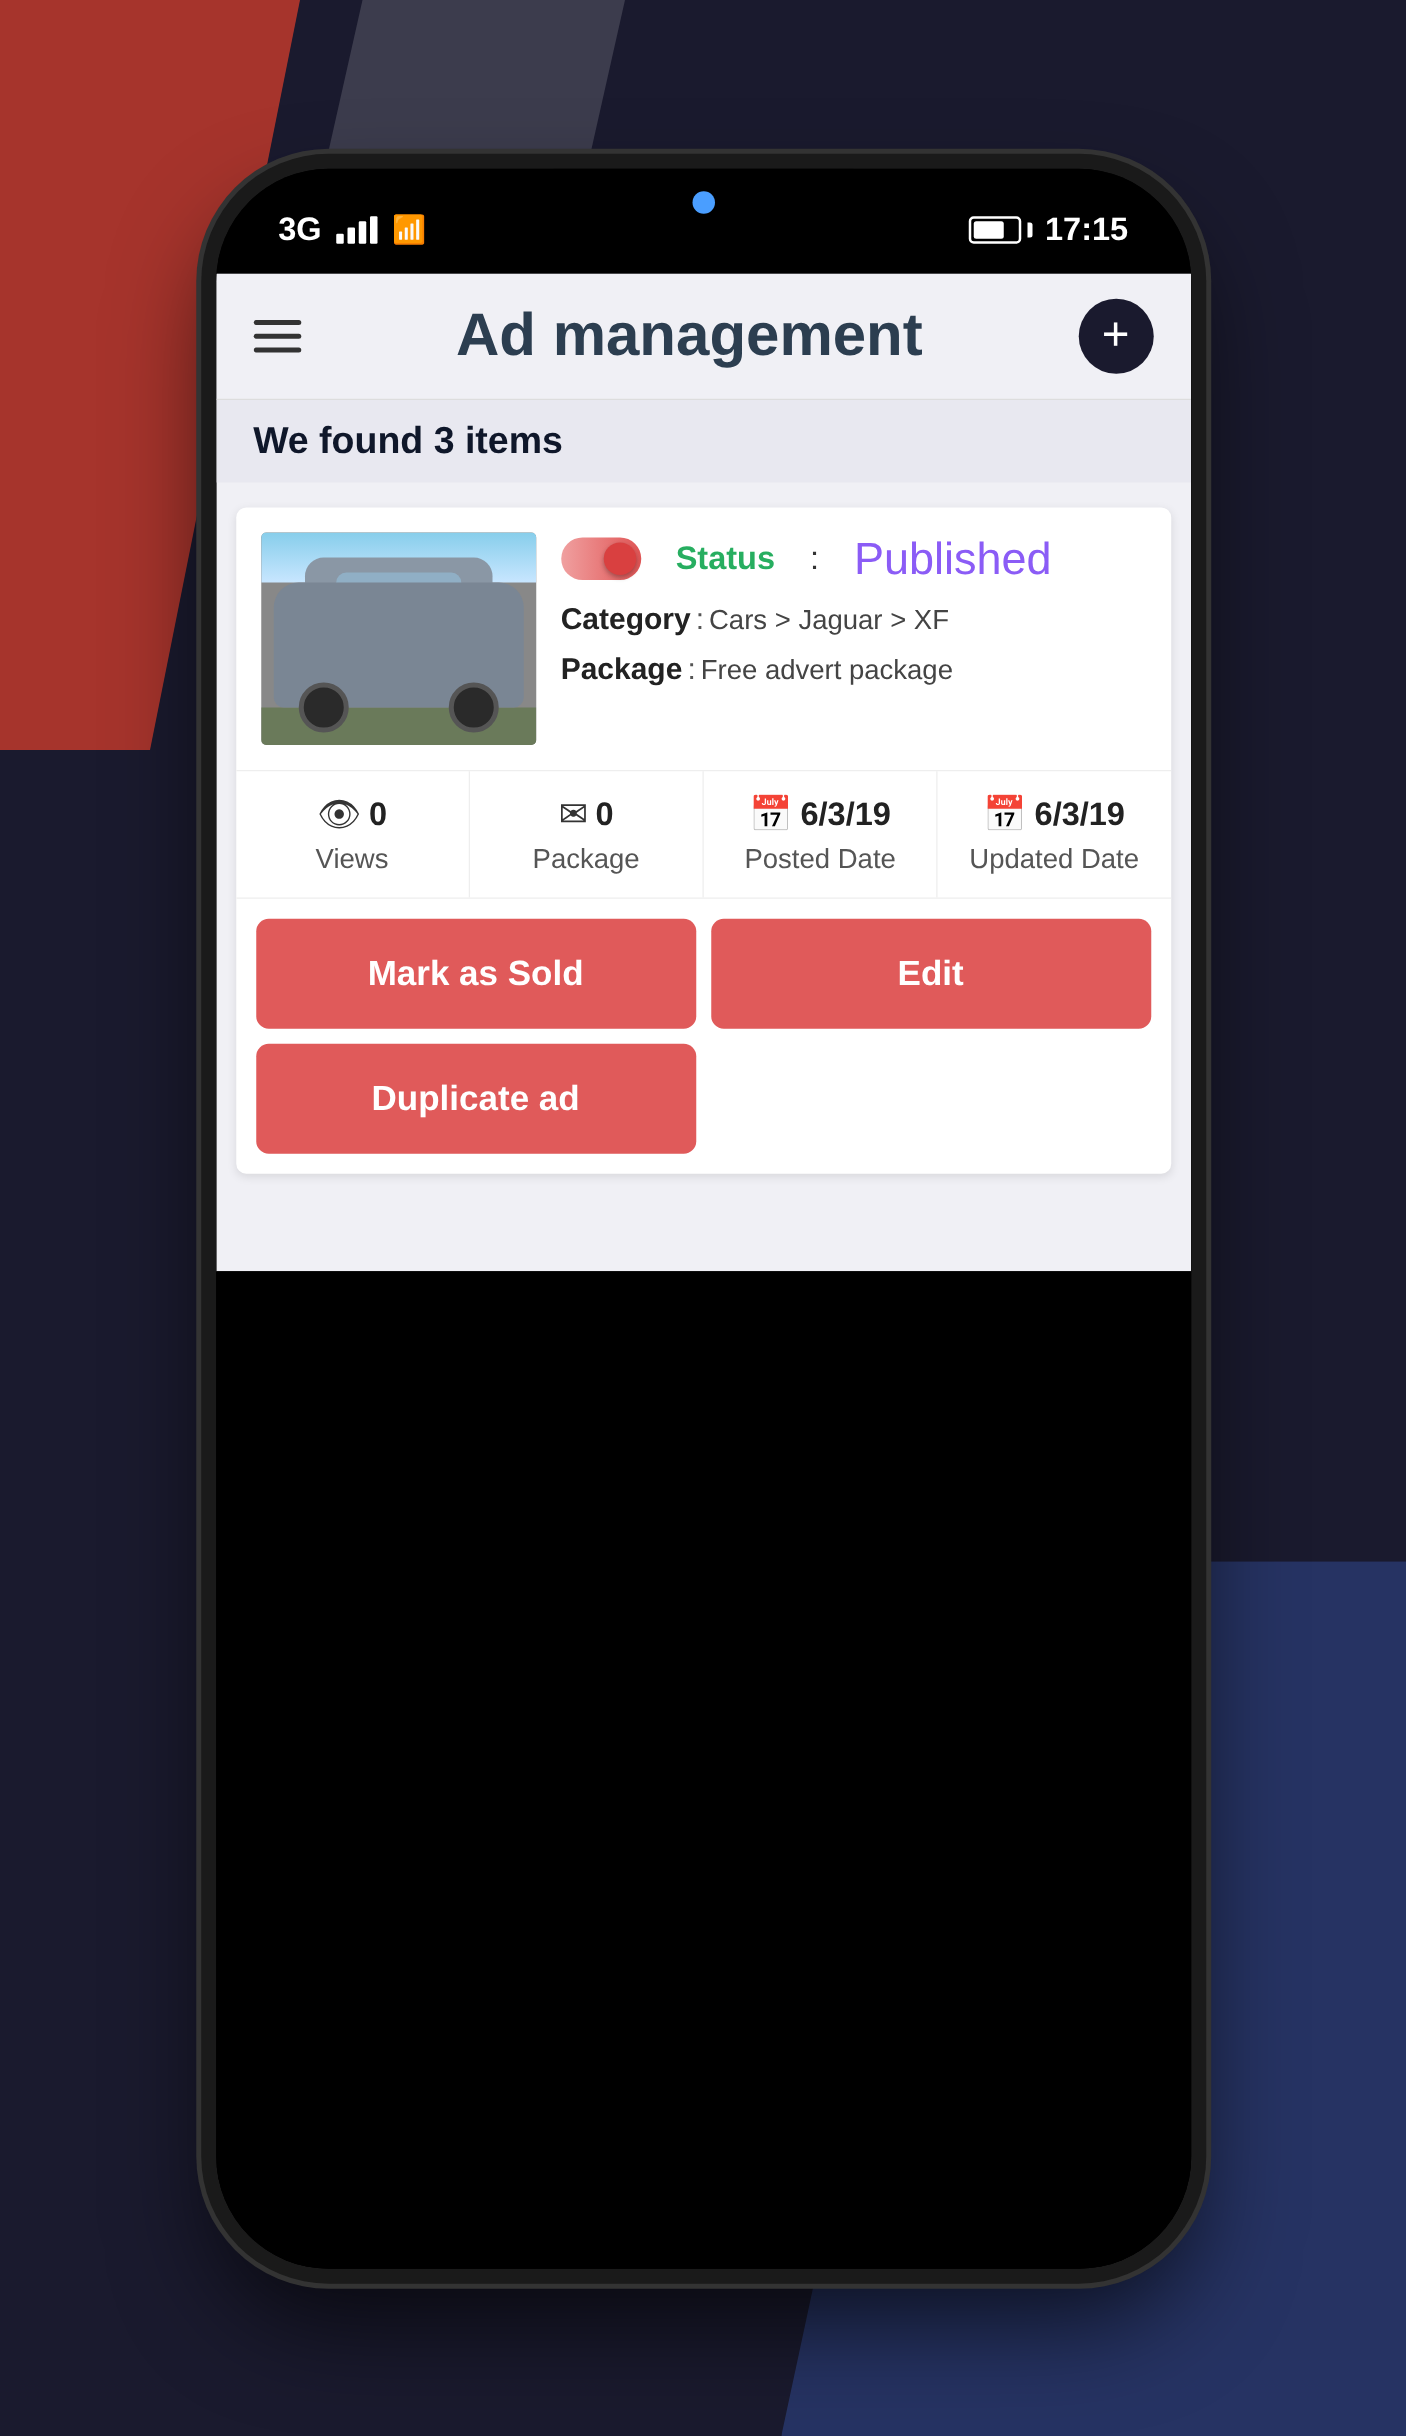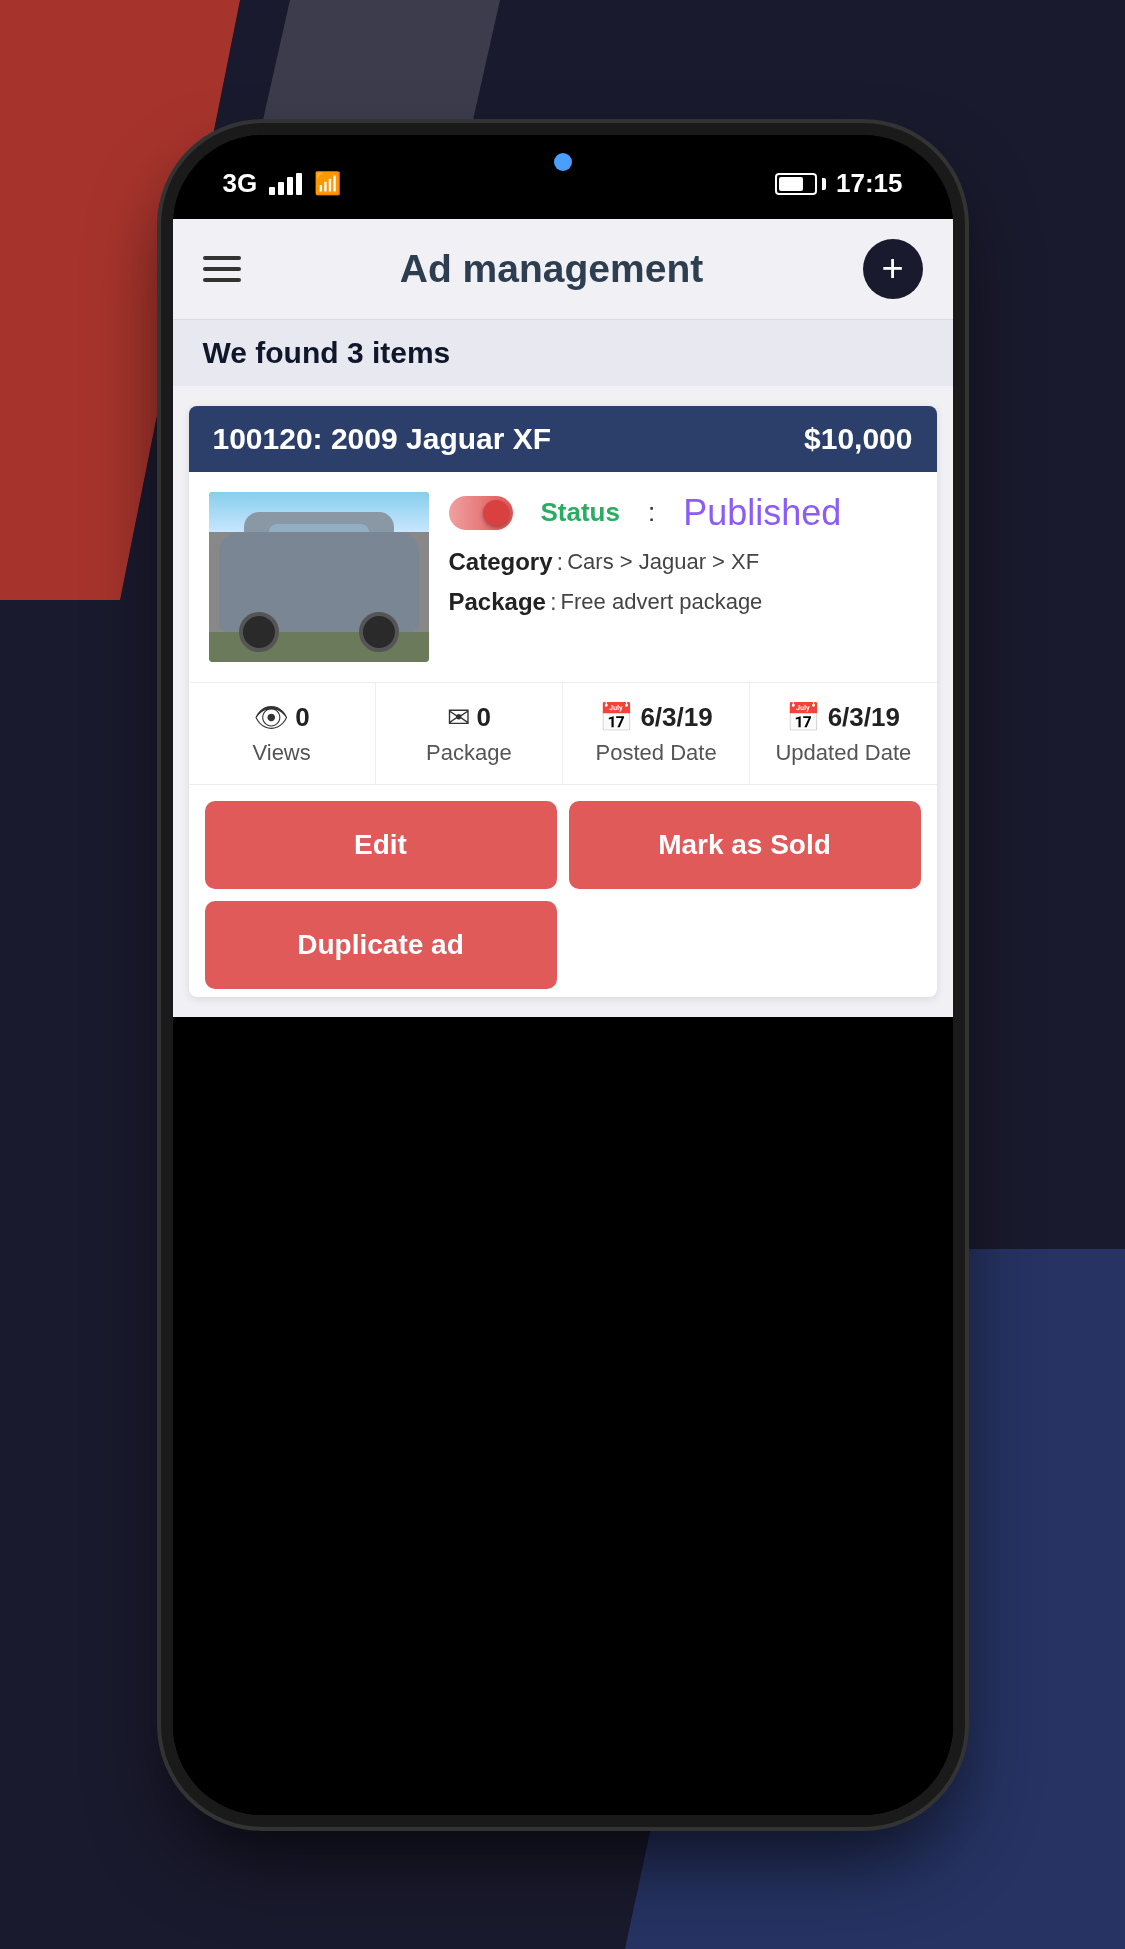--- a/index.html
+++ b/index.html
@@ -183,21 +183,21 @@
       gap: 7px;
       cursor: pointer;
     }
     .menu-line {
       width: 38px;
       height: 4px;
       background: #333;
       border-radius: 2px;
     }
     .header-title {
-      font-size: 39px;
+      font-size: 48px;
       font-weight: 700;
       color: #2c3e50;
     }
     .add-button {
       width: 60px;
       height: 60px;
       background: #1a1a2e;
       border-radius: 50%;
       display: flex;
       align-items: center;
@@ -522,28 +522,20 @@
           <span>+</span>
         </div>
       </div>
 
       <div class="found-bar">
         <span class="found-text">We found 3 items</span>
       </div>
 
       <div class="ad-card">
 
-        <div class="ad-card-header">
-          <div>
-            <span class="ad-id-title">
-              <span class="ad-id">100120</span><span>: 2009 Jaguar XF</span>
-            </span>
-          </div>
-          <span class="ad-price">$10,000</span>
-        </div>
 
         <div class="ad-card-body">
 
           <div class="ad-info-section">
             <div class="ad-image">
               <div class="image-bg"></div>
               <div class="image-ground"></div>
               <div class="car-roof"></div>
               <div class="car-windshield"></div>
               <div class="car-body"></div>
@@ -601,22 +593,22 @@
             <div class="stat-item">
               <div class="stat-icon-row">
                 <span class="stat-icon">📅</span>
                 <span class="stat-number">6/3/19</span>
               </div>
               <span class="stat-label">Updated Date</span>
             </div>
           </div>
 
           <div class="action-buttons">
+            <button class="action-btn btn-coral">Mark as Sold</button>
             <button class="action-btn btn-coral">Edit</button>
-            <button class="action-btn btn-coral">Mark as Sold</button>
             <button class="action-btn btn-coral">Duplicate ad</button>
           </div>
 
         </div>
       </div>
 
     </div>
     <div class="screen-bottom"></div>
   </div>
 

